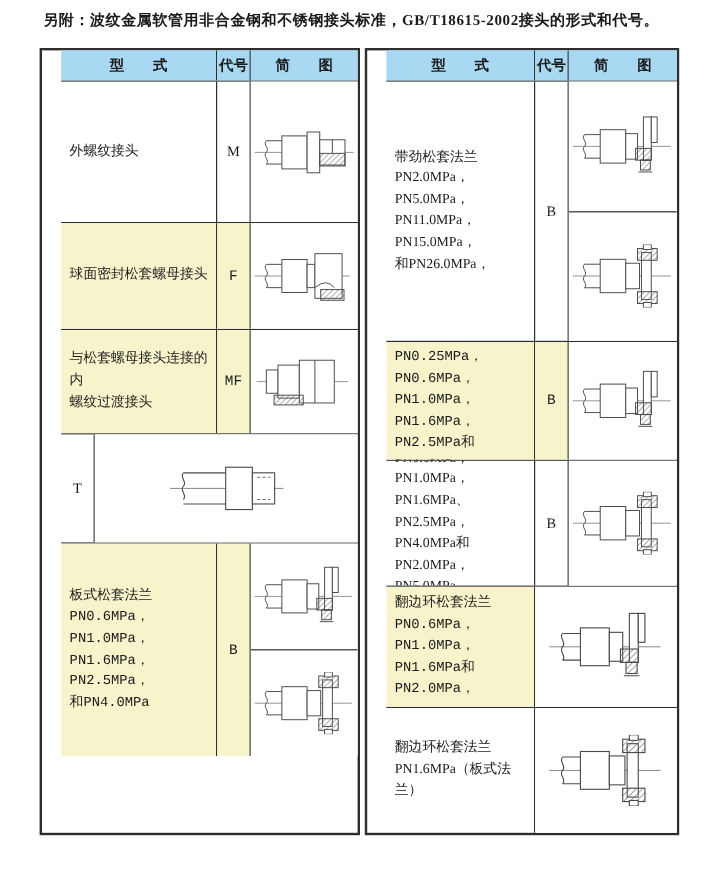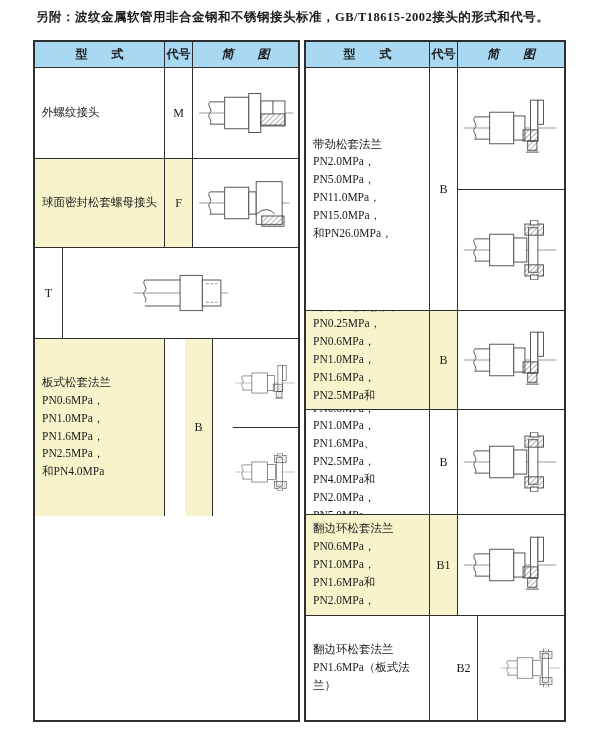--- a/index.html
+++ b/index.html
@@ -31,22 +31,23 @@
   .tbl{
     border:2px solid var(--bd);
     background:#fff;
     display:flex;flex-direction:column;
   }
   .tbl.left{width:267px;}
   .tbl.right{width:262px;}
   .row{
     display:flex;
     border-bottom:1px solid var(--bd);
-  }
-  .row:last-child{border-bottom:none;gap:20px;}
+    margin-left:16px;
+  }
+  .row:last-child{border-bottom:none;}
   .cell{
     border-right:1px solid var(--bd);
     display:flex;align-items:center;
     overflow:hidden;
   }
   .cell:last-child{border-right:none;}
   .type{
     padding:4px 7px;
     font-size:11.5px;line-height:1.55;
     white-space:pre-line;
@@ -54,23 +55,22 @@
   }
   .tbl.left .type{width:130px;}
   .tbl.right .type{width:124px;}
   .code{
     width:28px;justify-content:center;
     font-size:12px;
   }
   .diag{
     flex:1;justify-content:center;
     background:#fff;
-    font-style:italic;
-  }
-  .row.hl .type,.row.hl .code{background:var(--yellow);}
+  }
+  .row.hl .type,.row.hl .code{background:var(--yellow);font-family:Liberation Mono, monospace;}
   .row.hdr .cell{
     background:var(--blue);
     justify-content:center;
     font-size:12px;font-weight:bold;
     padding:0;
   }
   .row.hdr{height:26px;}
   .split{flex-direction:column;padding:0;}
   .sub{
     flex:1;width:100%;
@@ -192,41 +192,51 @@
 
   <div class="tables">
 
     <div class="tbl left">
       <div class="row hdr">
         <div class="cell type">型　　式</div>
         <div class="cell code">代号</div>
         <div class="cell diag">简　　图</div>
       </div>
 
-      <div class="row" style="height:91px">
+      <div class="row" style="height:118px">
         <div class="cell type">外螺纹接头</div>
         <div class="cell code">M</div>
         <div class="cell diag">
           <svg class="fig" viewBox="0 0 110 64">
               <use href="#sym-m"></use>
             </svg>
         </div>
       </div>
 
       <div class="row hl" style="height:89px">
         <div class="cell type">球面密封松套螺母接头</div>
         <div class="cell code">F</div>
         <div class="cell diag">
           <svg class="fig" viewBox="0 0 110 64">
               <use href="#sym-f"></use>
             </svg>
         </div>
       </div>
 
 
+      <div class="row hl" style="height:87px">
+        <div class="cell type">与松套螺母接头连接的内
+螺纹过渡接头</div>
+        <div class="cell code">MF</div>
+        <div class="cell diag">
+          <svg class="fig" viewBox="0 0 110 64">
+              <use href="#sym-mf"></use>
+            </svg>
+        </div>
+      </div>
 
       <div class="row" style="height:91px">
         <div class="cell code">T</div>
         <div class="cell diag">
           <svg class="fig" viewBox="0 0 110 64">
               <use href="#sym-t"></use>
             </svg>
         </div>
       </div>
 
@@ -251,21 +261,21 @@
       </div>
     </div>
 
     <div class="tbl right">
       <div class="row hdr">
         <div class="cell type">型　　式</div>
         <div class="cell code">代号</div>
         <div class="cell diag">简　　图</div>
       </div>
 
-      <div class="row" style="height:243px">
+      <div class="row" style="height:217px">
         <div class="cell type">带劲松套法兰
 PN2.0MPa，PN5.0MPa，
 PN11.0MPa，PN15.0MPa，
 和PN26.0MPa，</div>
         <div class="cell code">B</div>
         <div class="cell diag split">
           <div class="sub">
             <svg class="fig" viewBox="0 0 110 64">
                 <use href="#sym-fp"></use>
               </svg>
@@ -303,32 +313,30 @@
           <svg class="fig" viewBox="0 0 110 64">
               <use href="#sym-fr"></use>
             </svg>
         </div>
       </div>
 
       <div class="row hl" style="height:101px">
         <div class="cell type">翻边环松套法兰
 PN0.6MPa，PN1.0MPa，
 PN1.6MPa和PN2.0MPa，</div>
-        <div class="cell code">B1</div>
         <div class="cell diag">
           <svg class="fig" viewBox="0 0 110 64">
               <use href="#sym-fp"></use>
             </svg>
         </div>
       </div>
 
       <div class="row" style="height:104px">
         <div class="cell type">翻边环松套法兰
 PN1.6MPa（板式法兰）</div>
-        <div class="cell code">B2</div>
         <div class="cell diag">
           <svg class="fig" viewBox="0 0 110 64">
               <use href="#sym-fr"></use>
             </svg>
         </div>
       </div>
     </div>
 
   </div>
 </div>

